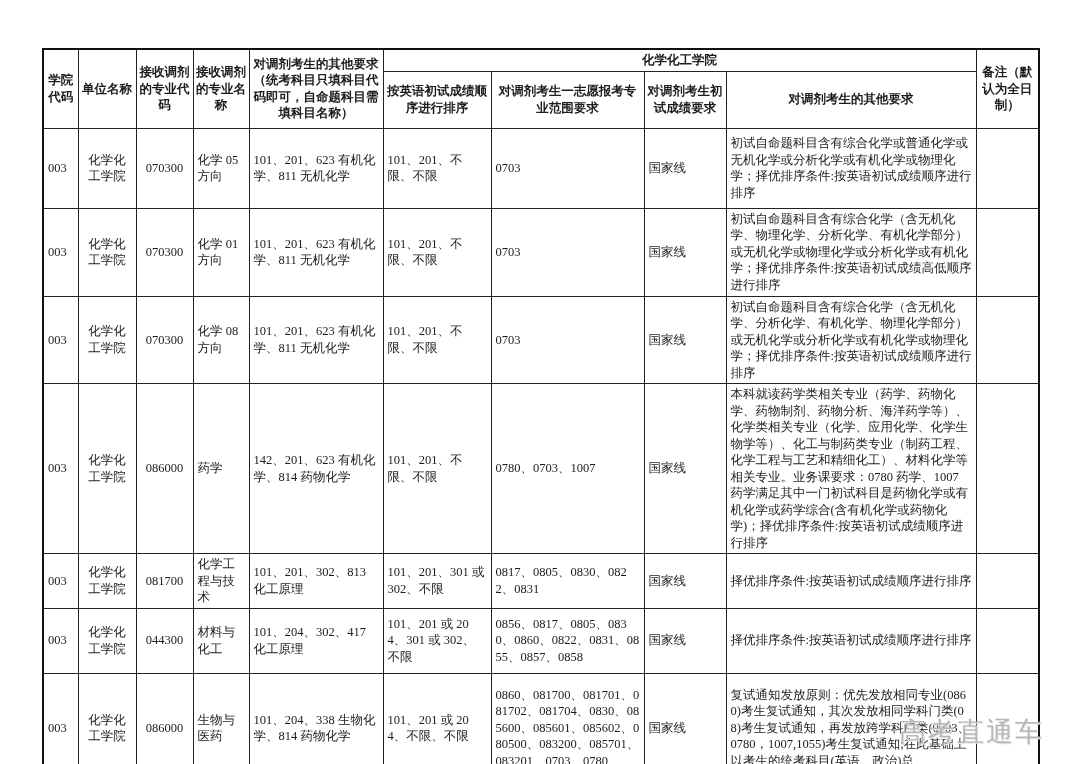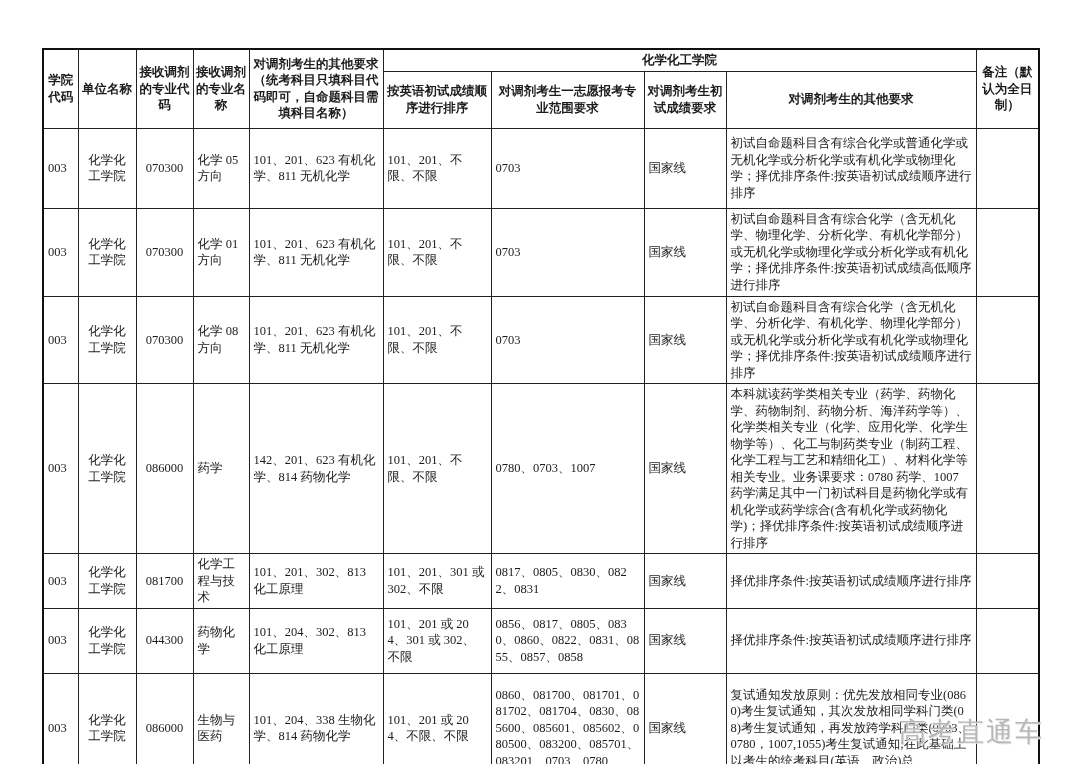--- a/index.html
+++ b/index.html
@@ -152,22 +152,22 @@
       <td class="c-left">0817、0805、0830、0822、0831</td>
       <td class="c-left">国家线</td>
       <td class="c-left">择优排序条件:按英语初试成绩顺序进行排序</td>
       <td class="c-left"></td>
     </tr>
 
     <tr class="r6">
       <td class="c-left">003</td>
       <td class="c-center">化学化工学院</td>
       <td class="c-center">044300</td>
-      <td class="c-left">药物化学</td>
-      <td class="c-left">101、204、302、813 化工原理</td>
+      <td class="c-left">材料与化工</td>
+      <td class="c-left">101、204、302、417 化工原理</td>
       <td class="c-left">101、201 或 204、301 或 302、不限</td>
       <td class="c-left">0856、0817、0805、0830、0860、0822、0831、0855、0857、0858</td>
       <td class="c-left">国家线</td>
       <td class="c-left">择优排序条件:按英语初试成绩顺序进行排序</td>
       <td class="c-left"></td>
     </tr>
 
     <tr class="r7">
       <td class="c-left">003</td>
       <td class="c-center">化学化工学院</td>

